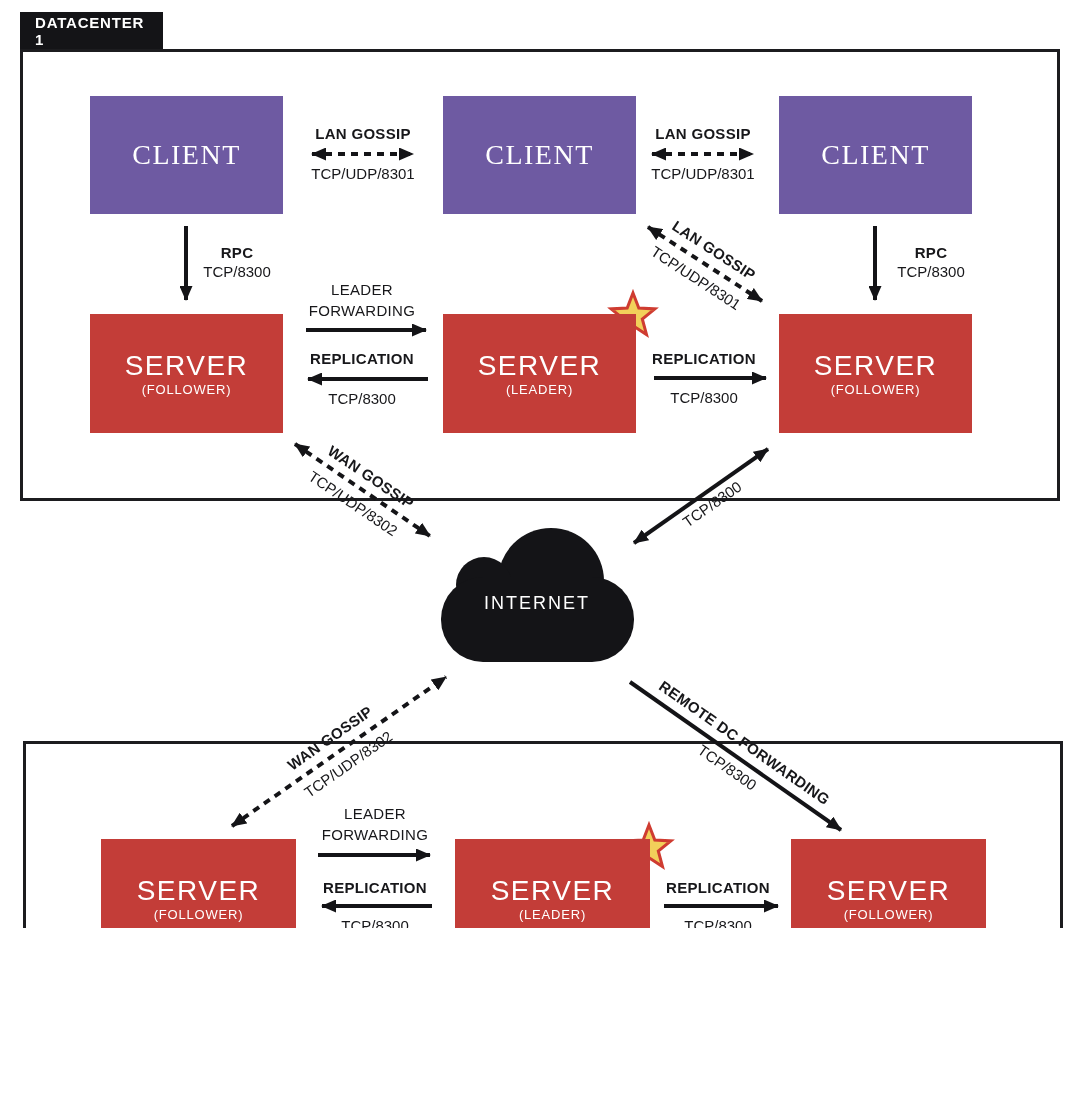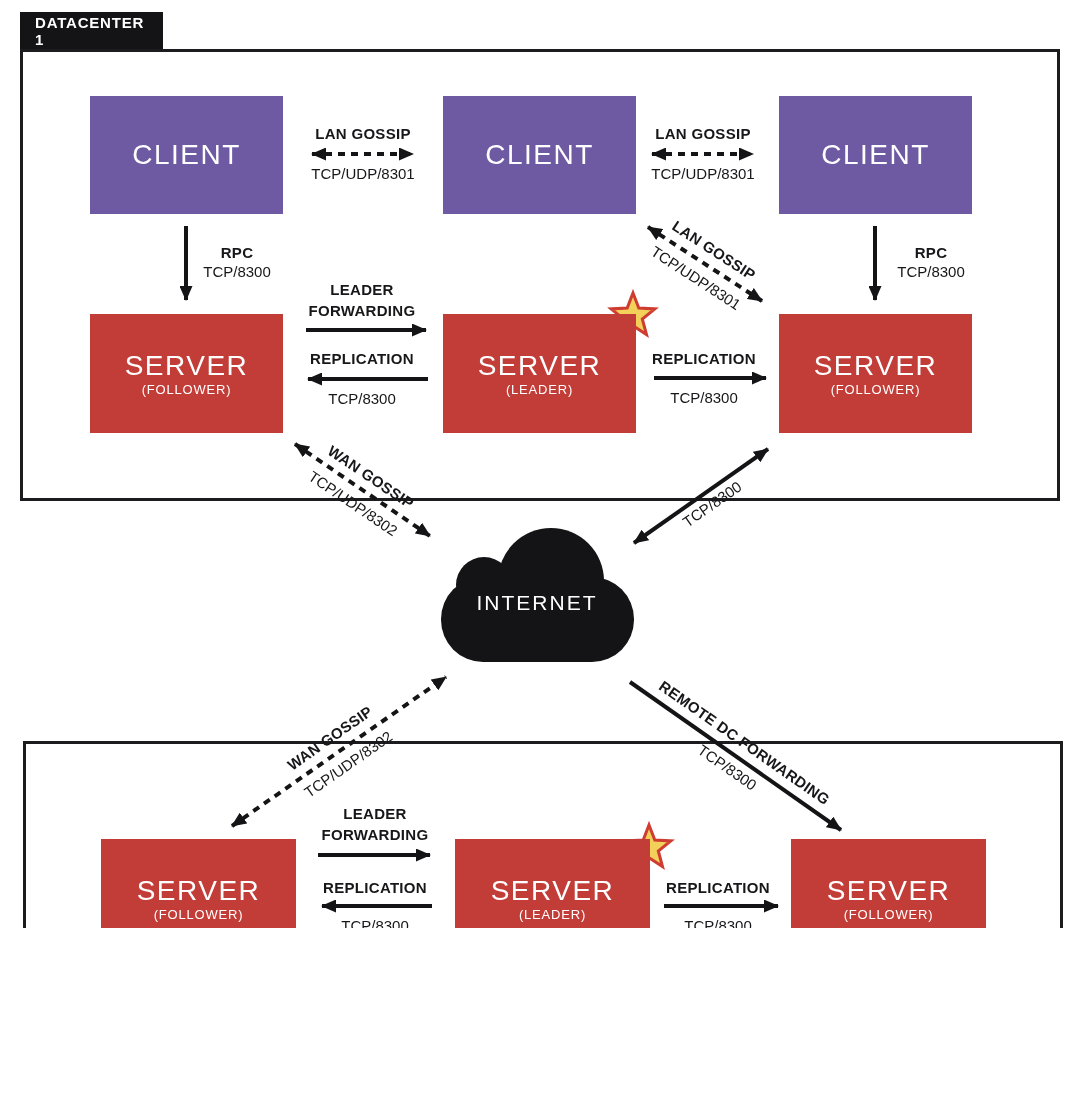--- a/index.html
+++ b/index.html
@@ -9,41 +9,41 @@
   html,body{margin:0;padding:0;background:#fff;}
   body{width:1080px;height:1105px;font-family:"Liberation Sans",sans-serif;}
   .canvas{position:relative;width:1080px;height:928px;overflow:hidden;background:#fff;}
 
   .dc-rect{position:absolute;border:3px solid #1c1c1f;box-sizing:border-box;background:transparent;}
   .dc-tab{position:absolute;background:var(--ink);color:#fff;font-size:15px;font-weight:700;
           letter-spacing:.8px;display:flex;align-items:center;padding:0 15px;box-sizing:border-box;z-index:6;}
 
   .node{position:absolute;display:flex;flex-direction:column;align-items:center;justify-content:center;
         color:#fff;z-index:4;box-sizing:border-box;}
-  .client{background:var(--purple);}
+  .client{background:var(--purple);font-family:Liberation Serif, serif;}
   .server{background:var(--red);}
   .node-title{font-size:28px;font-weight:400;letter-spacing:1.5px;}
   .node-role{font-size:13px;font-weight:400;letter-spacing:.8px;}
 
   .lbl{position:absolute;transform:translate(-50%,-50%);white-space:nowrap;color:#17171a;
        font-size:15px;text-align:center;z-index:5;}
   .lbl.b{font-weight:700;letter-spacing:.3px;}
-  .stack{line-height:21px;font-weight:700;letter-spacing:.3px;}
+  .stack{line-height:21px;font-weight:400;letter-spacing:.3px;}
   .diag{position:absolute;display:flex;flex-direction:column;align-items:center;white-space:nowrap;
         color:#17171a;font-size:15px;z-index:5;}
   .diag .nm{font-weight:700;letter-spacing:.3px;}
 
   svg.overlay{position:absolute;left:0;top:0;z-index:3;}
   .edge{stroke:var(--ink);stroke-width:4;fill:none;}
   .edge.dash{stroke-dasharray:7 6;}
   marker path{fill:var(--ink);}
   .cloud{fill:var(--ink);stroke:none;}
   .star{fill:var(--star-f);stroke:var(--star-s);stroke-width:3;stroke-linejoin:miter;}
 
-  .internet-label{position:absolute;transform:translate(-50%,-50%);color:#fff;font-size:21px;
+  .internet-label{position:absolute;transform:translate(-50%,-50%);color:#fff;font-size:18px;
                   letter-spacing:2px;font-weight:400;z-index:5;}
 
   .brand{position:absolute;display:flex;align-items:center;gap:5px;color:var(--logo);z-index:5;}
   .brand-text{font-size:22px;font-weight:600;letter-spacing:.2px;color:var(--logo);}
   .brand svg{display:block;}
   .brand svg path,.brand svg rect{fill:var(--logo);}
 </style>
 </head>
 <body>
 

